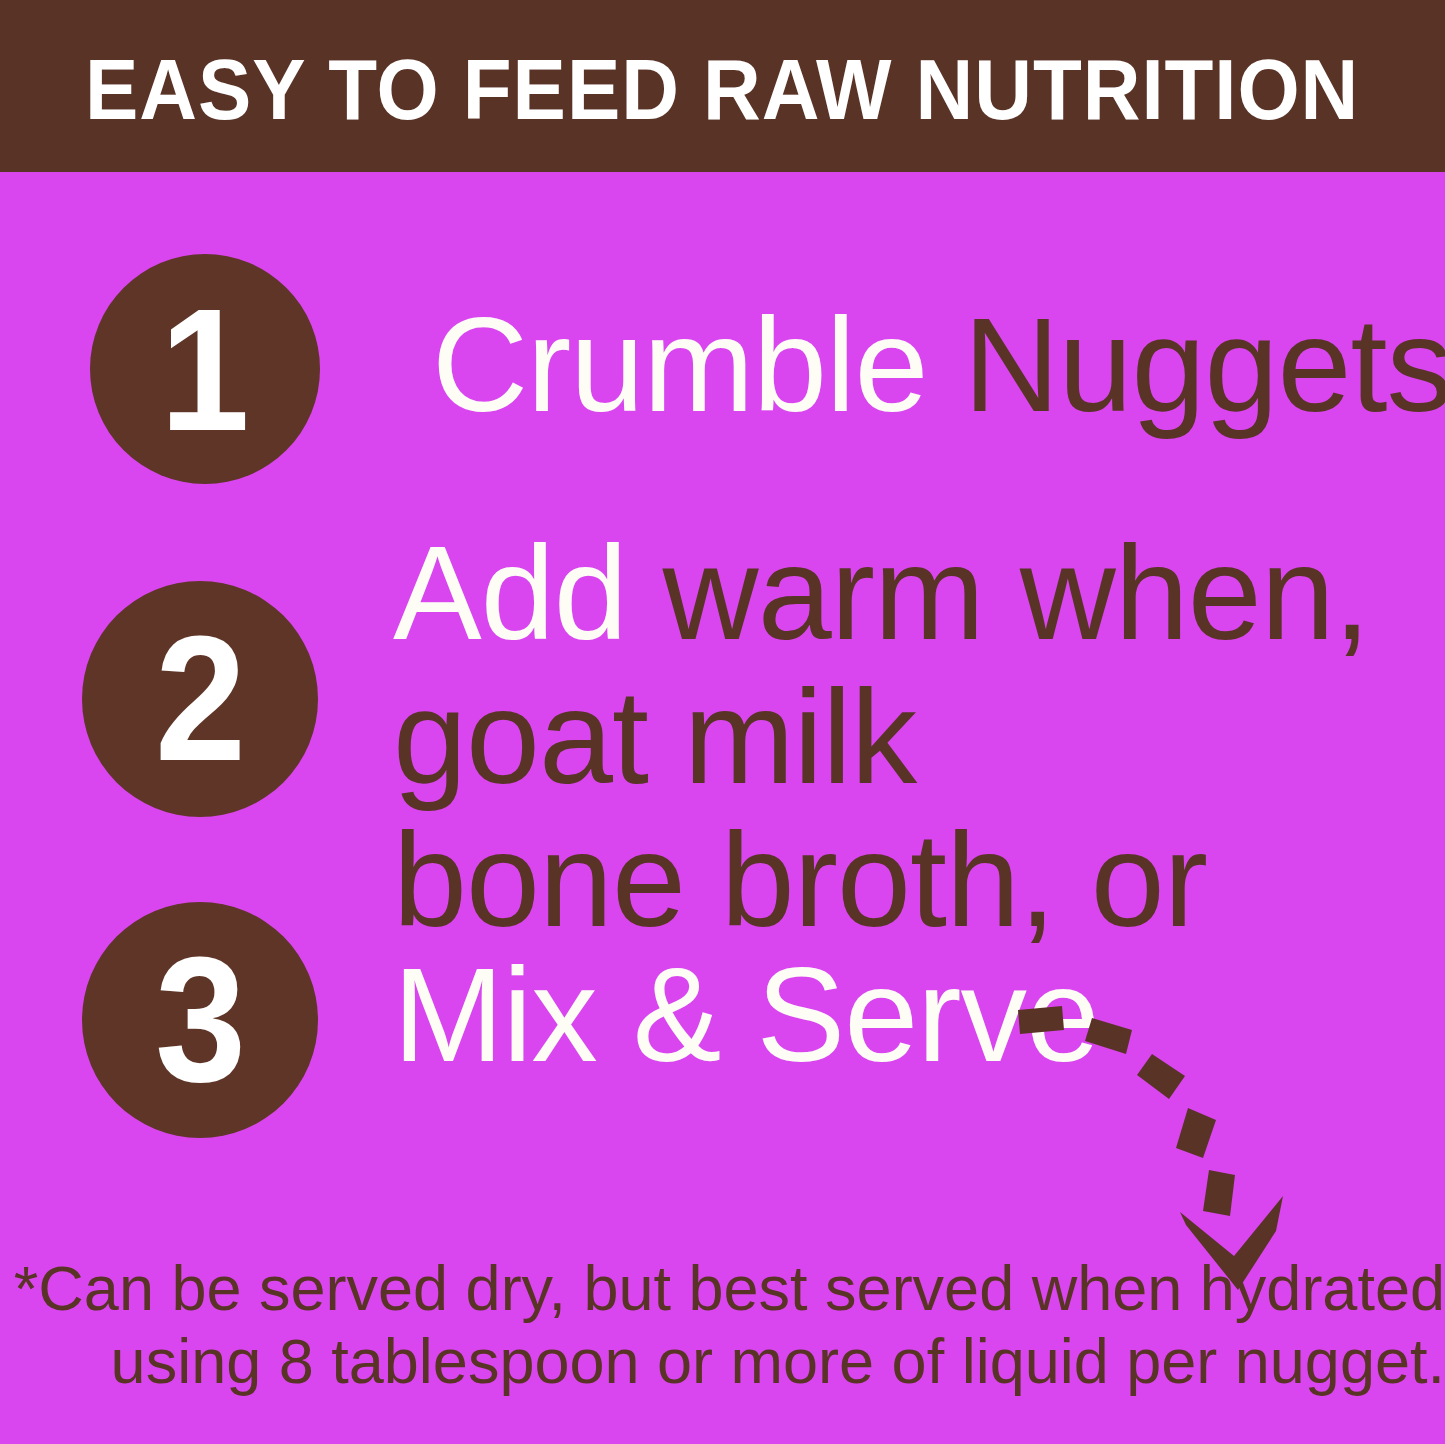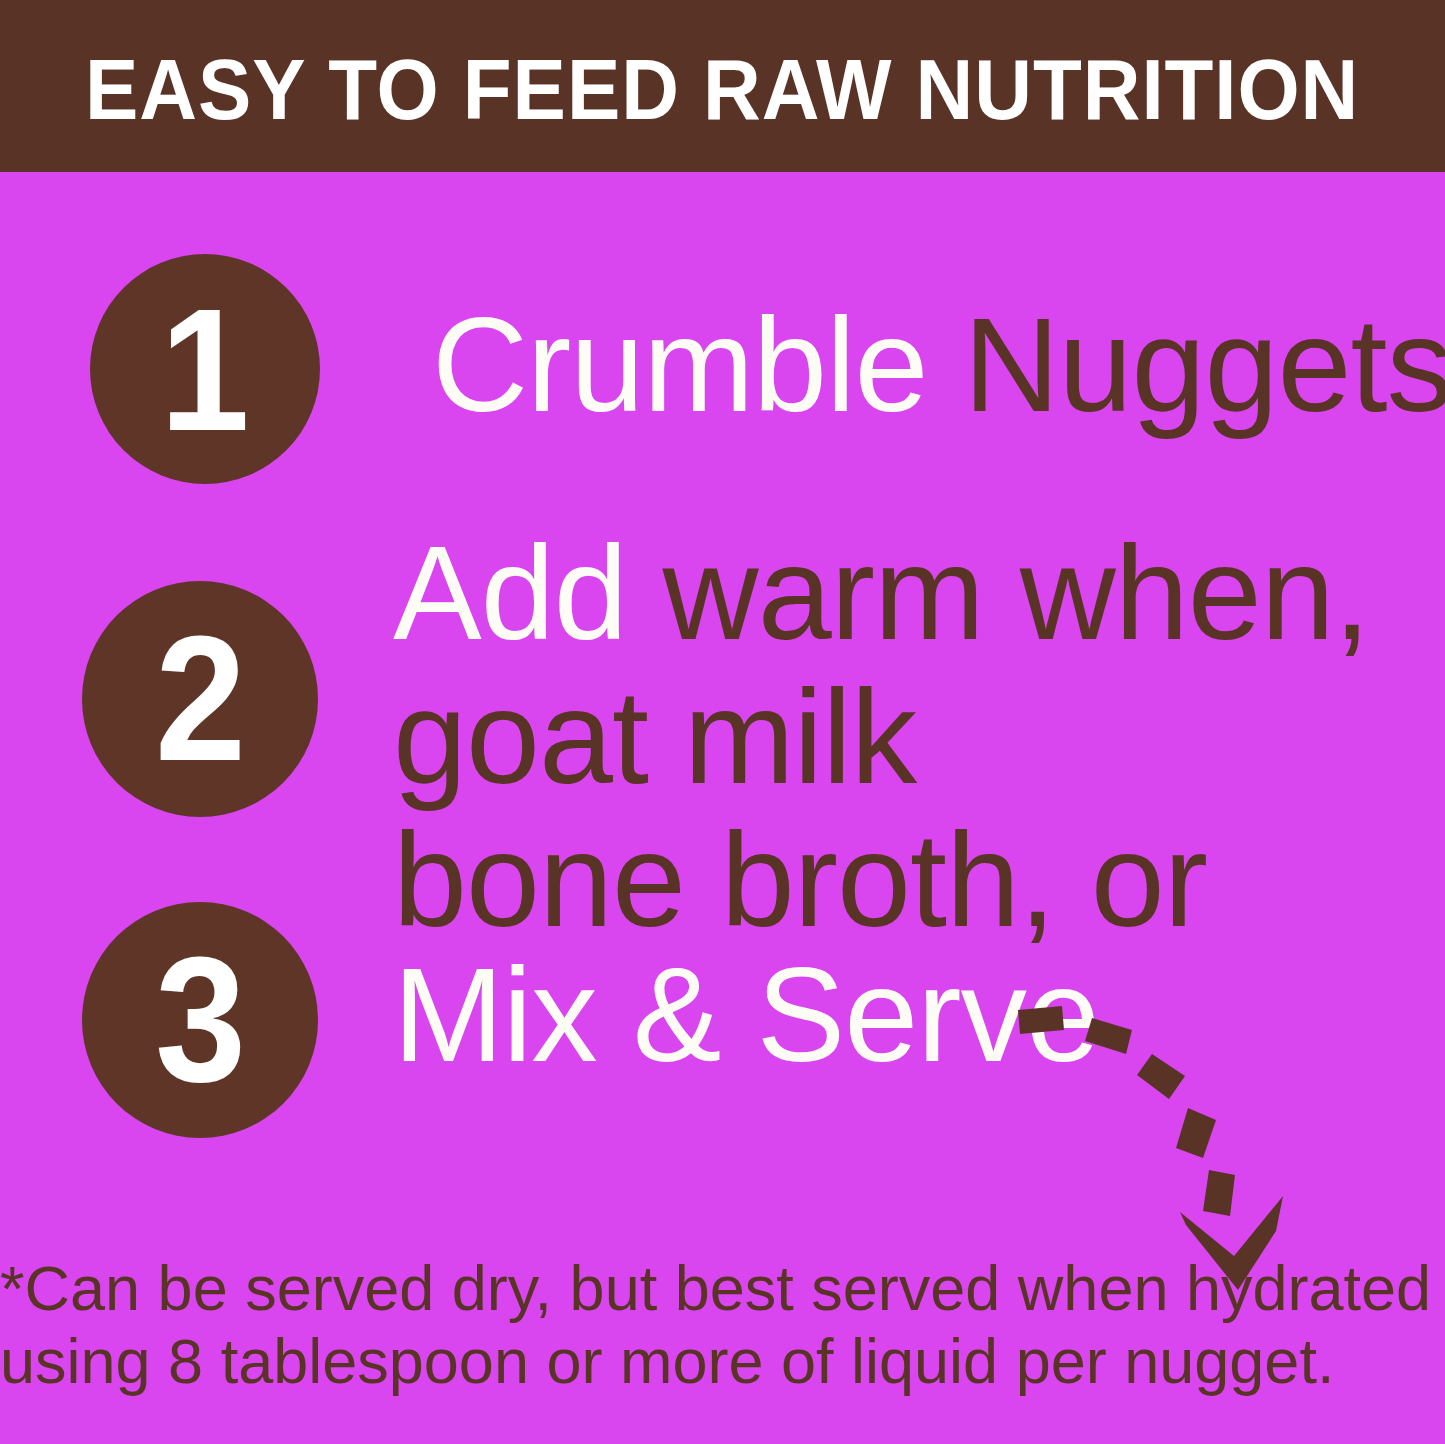--- a/index.html
+++ b/index.html
@@ -139,21 +139,21 @@
     height: 320px;
     overflow: visible;
   }
 
   
   #footnote {
     position: absolute;
     left: 0;
     top: 1252px;
     width: 1445px;
-    text-align: left;
+    text-align: right;
     color: #5A3327;
     font-family: "Liberation Sans Narrow", "Liberation Sans", sans-serif;
     font-size: 63px;
     line-height: 1.16;
   }
   #footnote .fline { display: block; white-space: nowrap; }
 </style>
 </head>
 <body>
 

